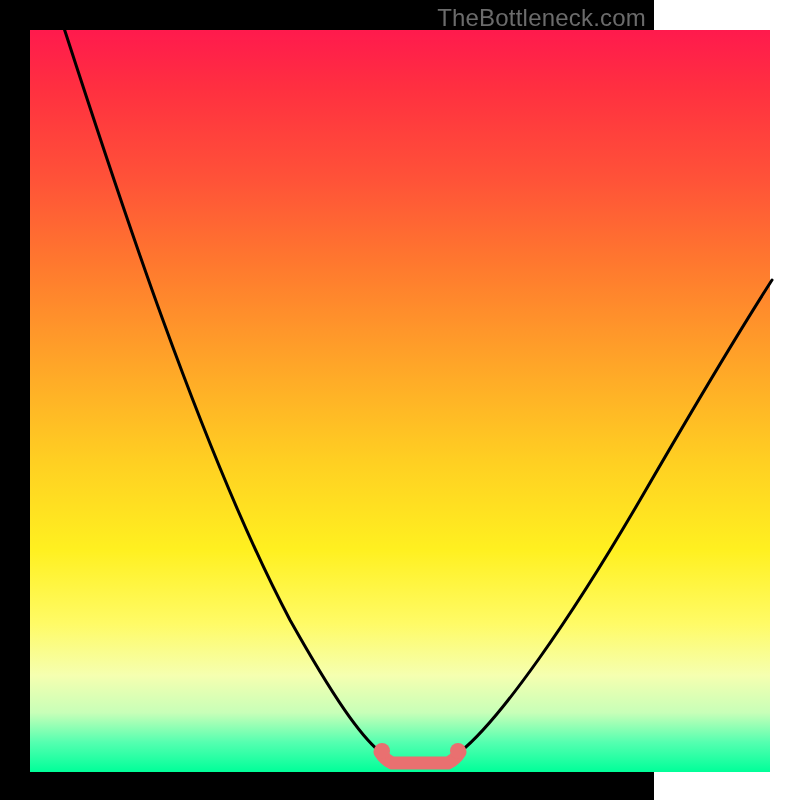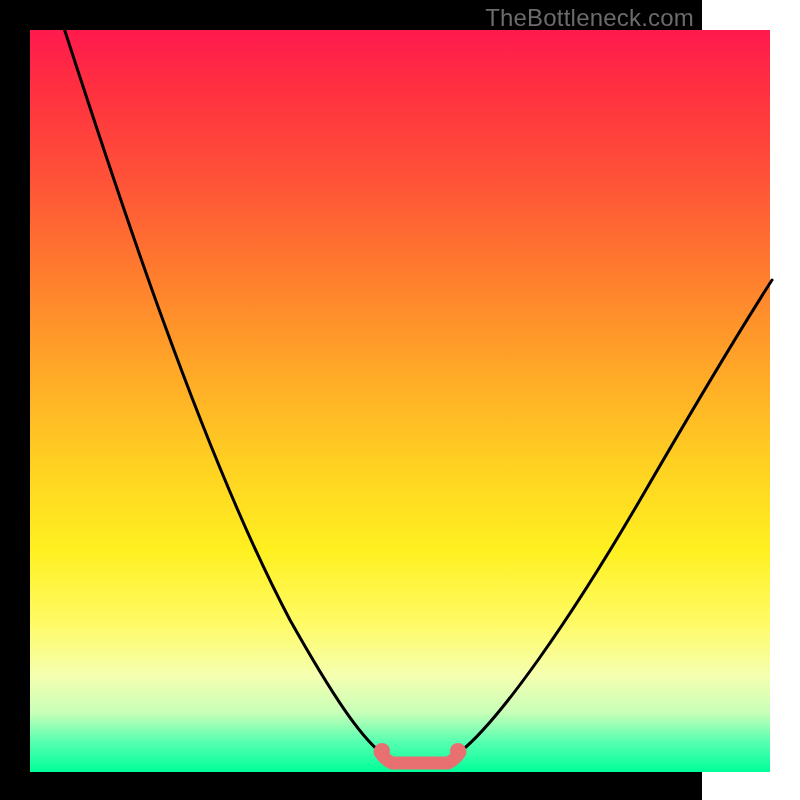--- a/index.html
+++ b/index.html
@@ -8,21 +8,20 @@
     width: 800px;
     height: 800px;
     overflow: hidden;
     font-family: Arial, Helvetica, sans-serif;
   }
   .chart-container {
     position: relative;
     width: 654px;
     height: 800px;
     background: #000;
-    padding-left: 48px;
   }
   .plot-area {
     position: absolute;
     left: 30px;
     top: 30px;
     width: 740px;
     height: 742px;
     
     background: linear-gradient(to bottom,
       #ff1a4d 0%,

